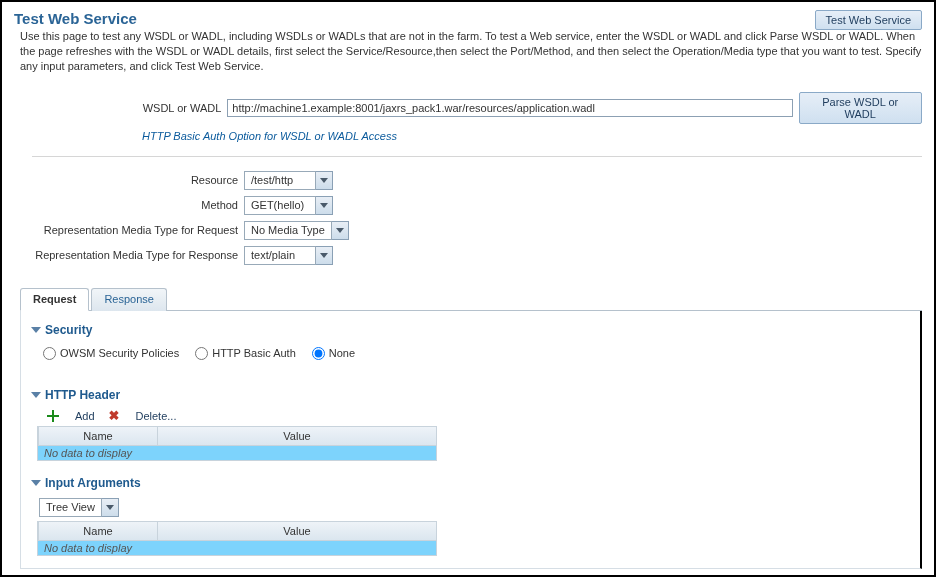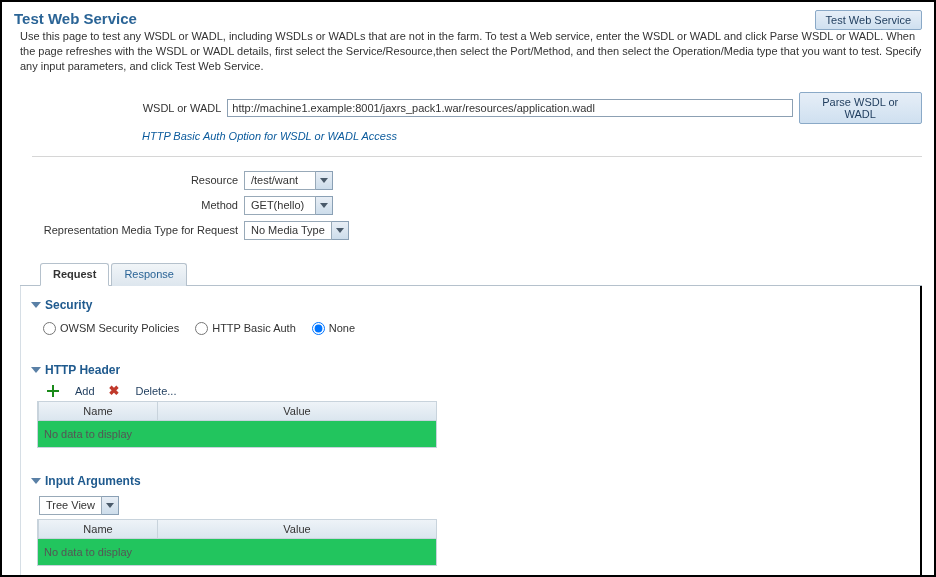--- a/index.html
+++ b/index.html
@@ -127,21 +127,20 @@
     border-top-left-radius: 3px;
     border-top-right-radius: 3px;
     position: relative;
     top: 1px;
   }
   .tab.active {
     background: #fff;
     color: #333;
     font-weight: bold;
     border-bottom: 1px solid #fff;
-    margin-left: 20px;
   }
   .tab-body {
     border-left: 1px solid #d6dee5;
     border-right: 2px solid #000000;
     border-bottom: 1px solid #d6dee5;
     padding: 8px 10px 12px 10px;
   }
   .section-head {
     display: flex;
     align-items: center;
@@ -212,23 +211,24 @@
     color: #333;
     border-right: 1px solid #c8d3dc;
     text-align: center;
   }
   .grid-head .col:first-child {
     border-left: 1px solid #c8d3dc;
   }
   .col-name { width: 120px; }
   .col-value { flex: 1; border-right: none !important; }
   .grid-body {
-    padding: 7px 6px;
+    padding: 1px 6px;
     color: #555;
-    background: #22c55e;
+    background: #7dd3fc;
+    font-style: italic;
   }
   .input-args .toolbar2 {
     padding: 2px 0 4px 8px;
   }
   .select-mini .select-text { min-width: 60px; }
 </style>
 </head>
 <body>
 <div class="page">
 
@@ -248,39 +248,48 @@
   </div>
   <div class="link-row">
     <a class="link">HTTP Basic Auth Option for WSDL or WADL Access</a>
   </div>
 
   <div class="divider"></div>
 
   <div class="form-row">
     <label class="right">Resource</label>
     <div class="select-box">
-      <span class="select-text">/test/want</span>
+      <span class="select-text">/test/http</span>
       <span class="select-arrow">
             <span class="tri-down"></span>
           </span>
     </div>
   </div>
   <div class="form-row">
     <label class="right">Method</label>
     <div class="select-box">
       <span class="select-text">GET(hello)</span>
       <span class="select-arrow">
             <span class="tri-down"></span>
           </span>
     </div>
   </div>
   <div class="form-row">
     <label class="right">Representation Media Type for Request</label>
     <div class="select-box">
       <span class="select-text">No Media Type</span>
+      <span class="select-arrow">
+            <span class="tri-down"></span>
+          </span>
+    </div>
+  </div>
+  <div class="form-row">
+    <label class="right">Representation Media Type for Response</label>
+    <div class="select-box">
+      <span class="select-text">text/plain</span>
       <span class="select-arrow">
             <span class="tri-down"></span>
           </span>
     </div>
   </div>
 </div>
 
 <div class="tabs">
   <div class="tabbar">
     <div class="tab active">Request</div>
@@ -324,21 +333,21 @@
       </span>
     </div>
     <div class="grid">
       <div class="grid-head">
         <div class="col col-name">Name</div>
         <div class="col col-value">Value</div>
       </div>
       <div class="grid-body">No data to display</div>
     </div>
 
-    <div class="section-head" style="margin-top:26px">
+    <div class="section-head" style="margin-top:15px">
       <span class="collapse-tri"></span>
       <span class="section-title">Input Arguments</span>
     </div>
     <div class="input-args">
       <div class="toolbar2">
         <div class="select-box select-mini">
           <span class="select-text">Tree View</span>
           <span class="select-arrow">
                 <span class="tri-down"></span>
               </span>

